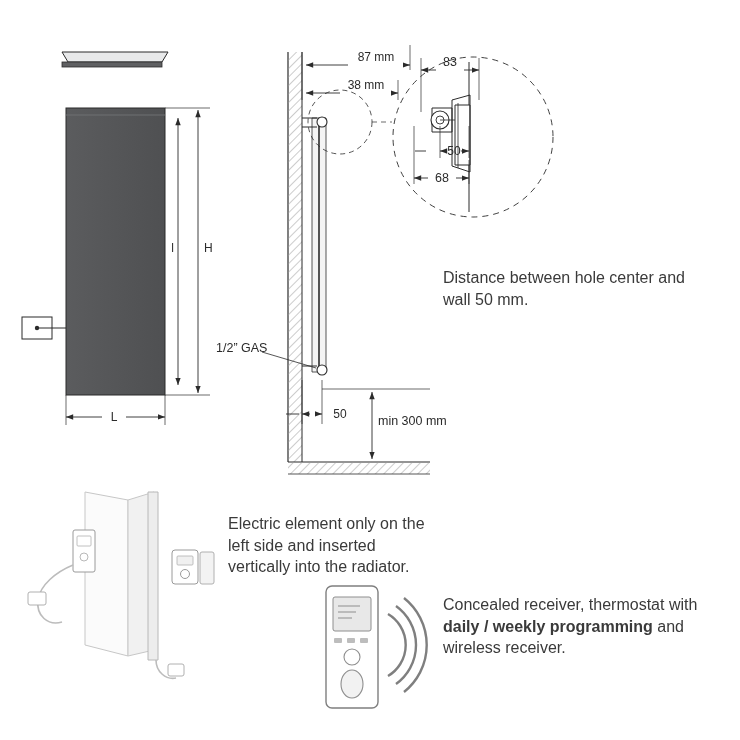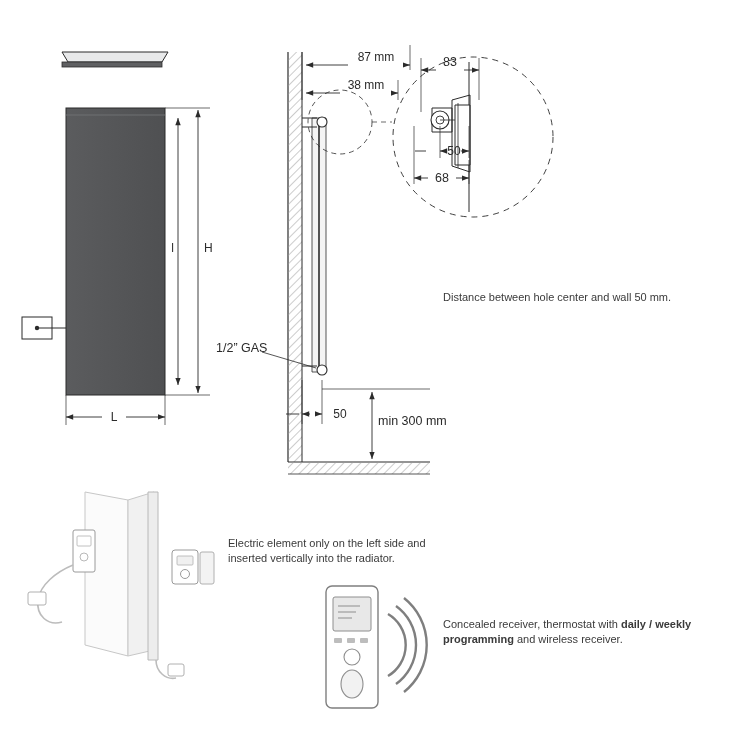--- a/index.html
+++ b/index.html
@@ -6,21 +6,21 @@
   body{
     width:740px;height:740px;
     background:#ffffff;
     font-family:"Liberation Sans", sans-serif;
     color:#2b2b2b;
     position:relative;
     overflow:hidden;
   }
   .stage{position:absolute;left:0;top:0;width:740px;height:740px;}
   svg{display:block;}
-  .txt{position:absolute;font-size:11px;line-height:1.35;color:#3a3a3a;margin-top:23px;}
+  .txt{position:absolute;font-size:16px;line-height:1.35;color:#3a3a3a;}
   .txt b{font-weight:bold;}
   .dim{font-size:12px;fill:#2b2b2b;font-family:"Liberation Sans",sans-serif;}
   .dimbig{font-size:12.5px;}
   .lbl{font-size:12.5px;fill:#2b2b2b;font-family:"Liberation Sans",sans-serif;}
 </style>
 </head>
 <body>
 
 <div class="stage">
 

